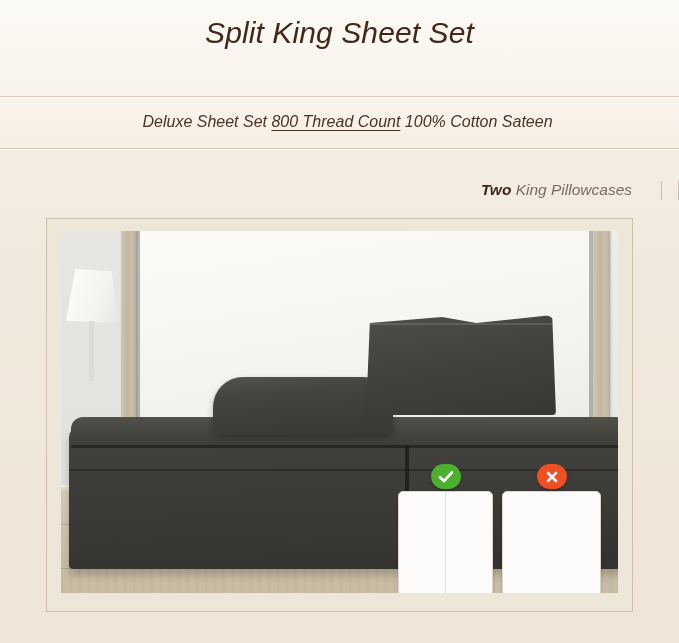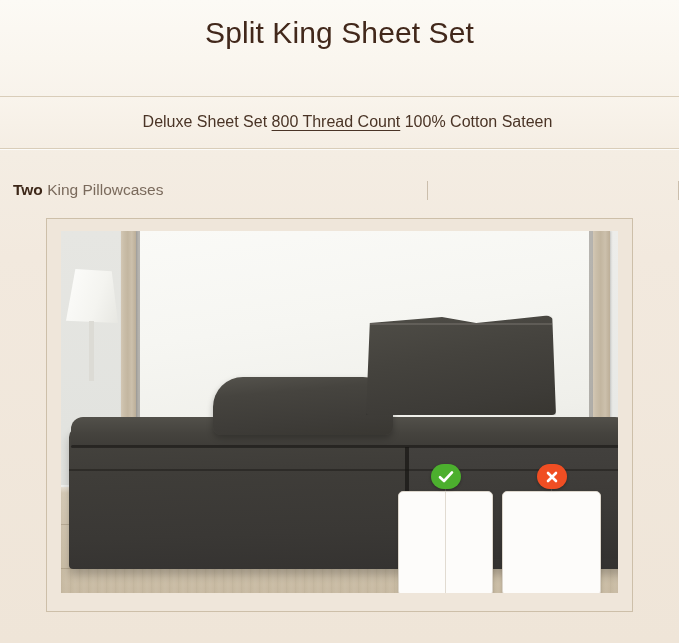--- a/index.html
+++ b/index.html
@@ -13,20 +13,21 @@
     font-family: "Liberation Sans", sans-serif;
     background: #F3EBE0;
   }
 
   #page {
     position: relative;
     width: 679px;
     height: 643px;
     background: linear-gradient(180deg, #FCFAF5 0%, #F8F3EA 14%, #F4EDE3 24%, #F2E9DE 40%, #EFE5D8 100%);
     overflow: hidden;
+    font-style: italic;
   }
 
   
   .hero-title-band {
     position: absolute;
     left: 0; top: 0;
     width: 679px; height: 96px;
     background: linear-gradient(180deg, #FCFAF5 0%, #FAF6EF 60%, #F8F3EB 100%);
   }
   .hero-title {
@@ -83,21 +84,21 @@
     text-decoration-thickness: 1px;
   }
 
   
   .features {
     position: absolute;
     left: 0; top: 178px;
     width: 679px;
     display: flex;
     align-items: center;
-    justify-content: space-between;
+    justify-content: flex-end;
     gap: 16px;
     font-size: 15.5px;
     line-height: 24px;
     white-space: nowrap;
   }
   .feature {
     color: #7A6A5C;
     padding: 0 13px;
   }
   .feature b {

